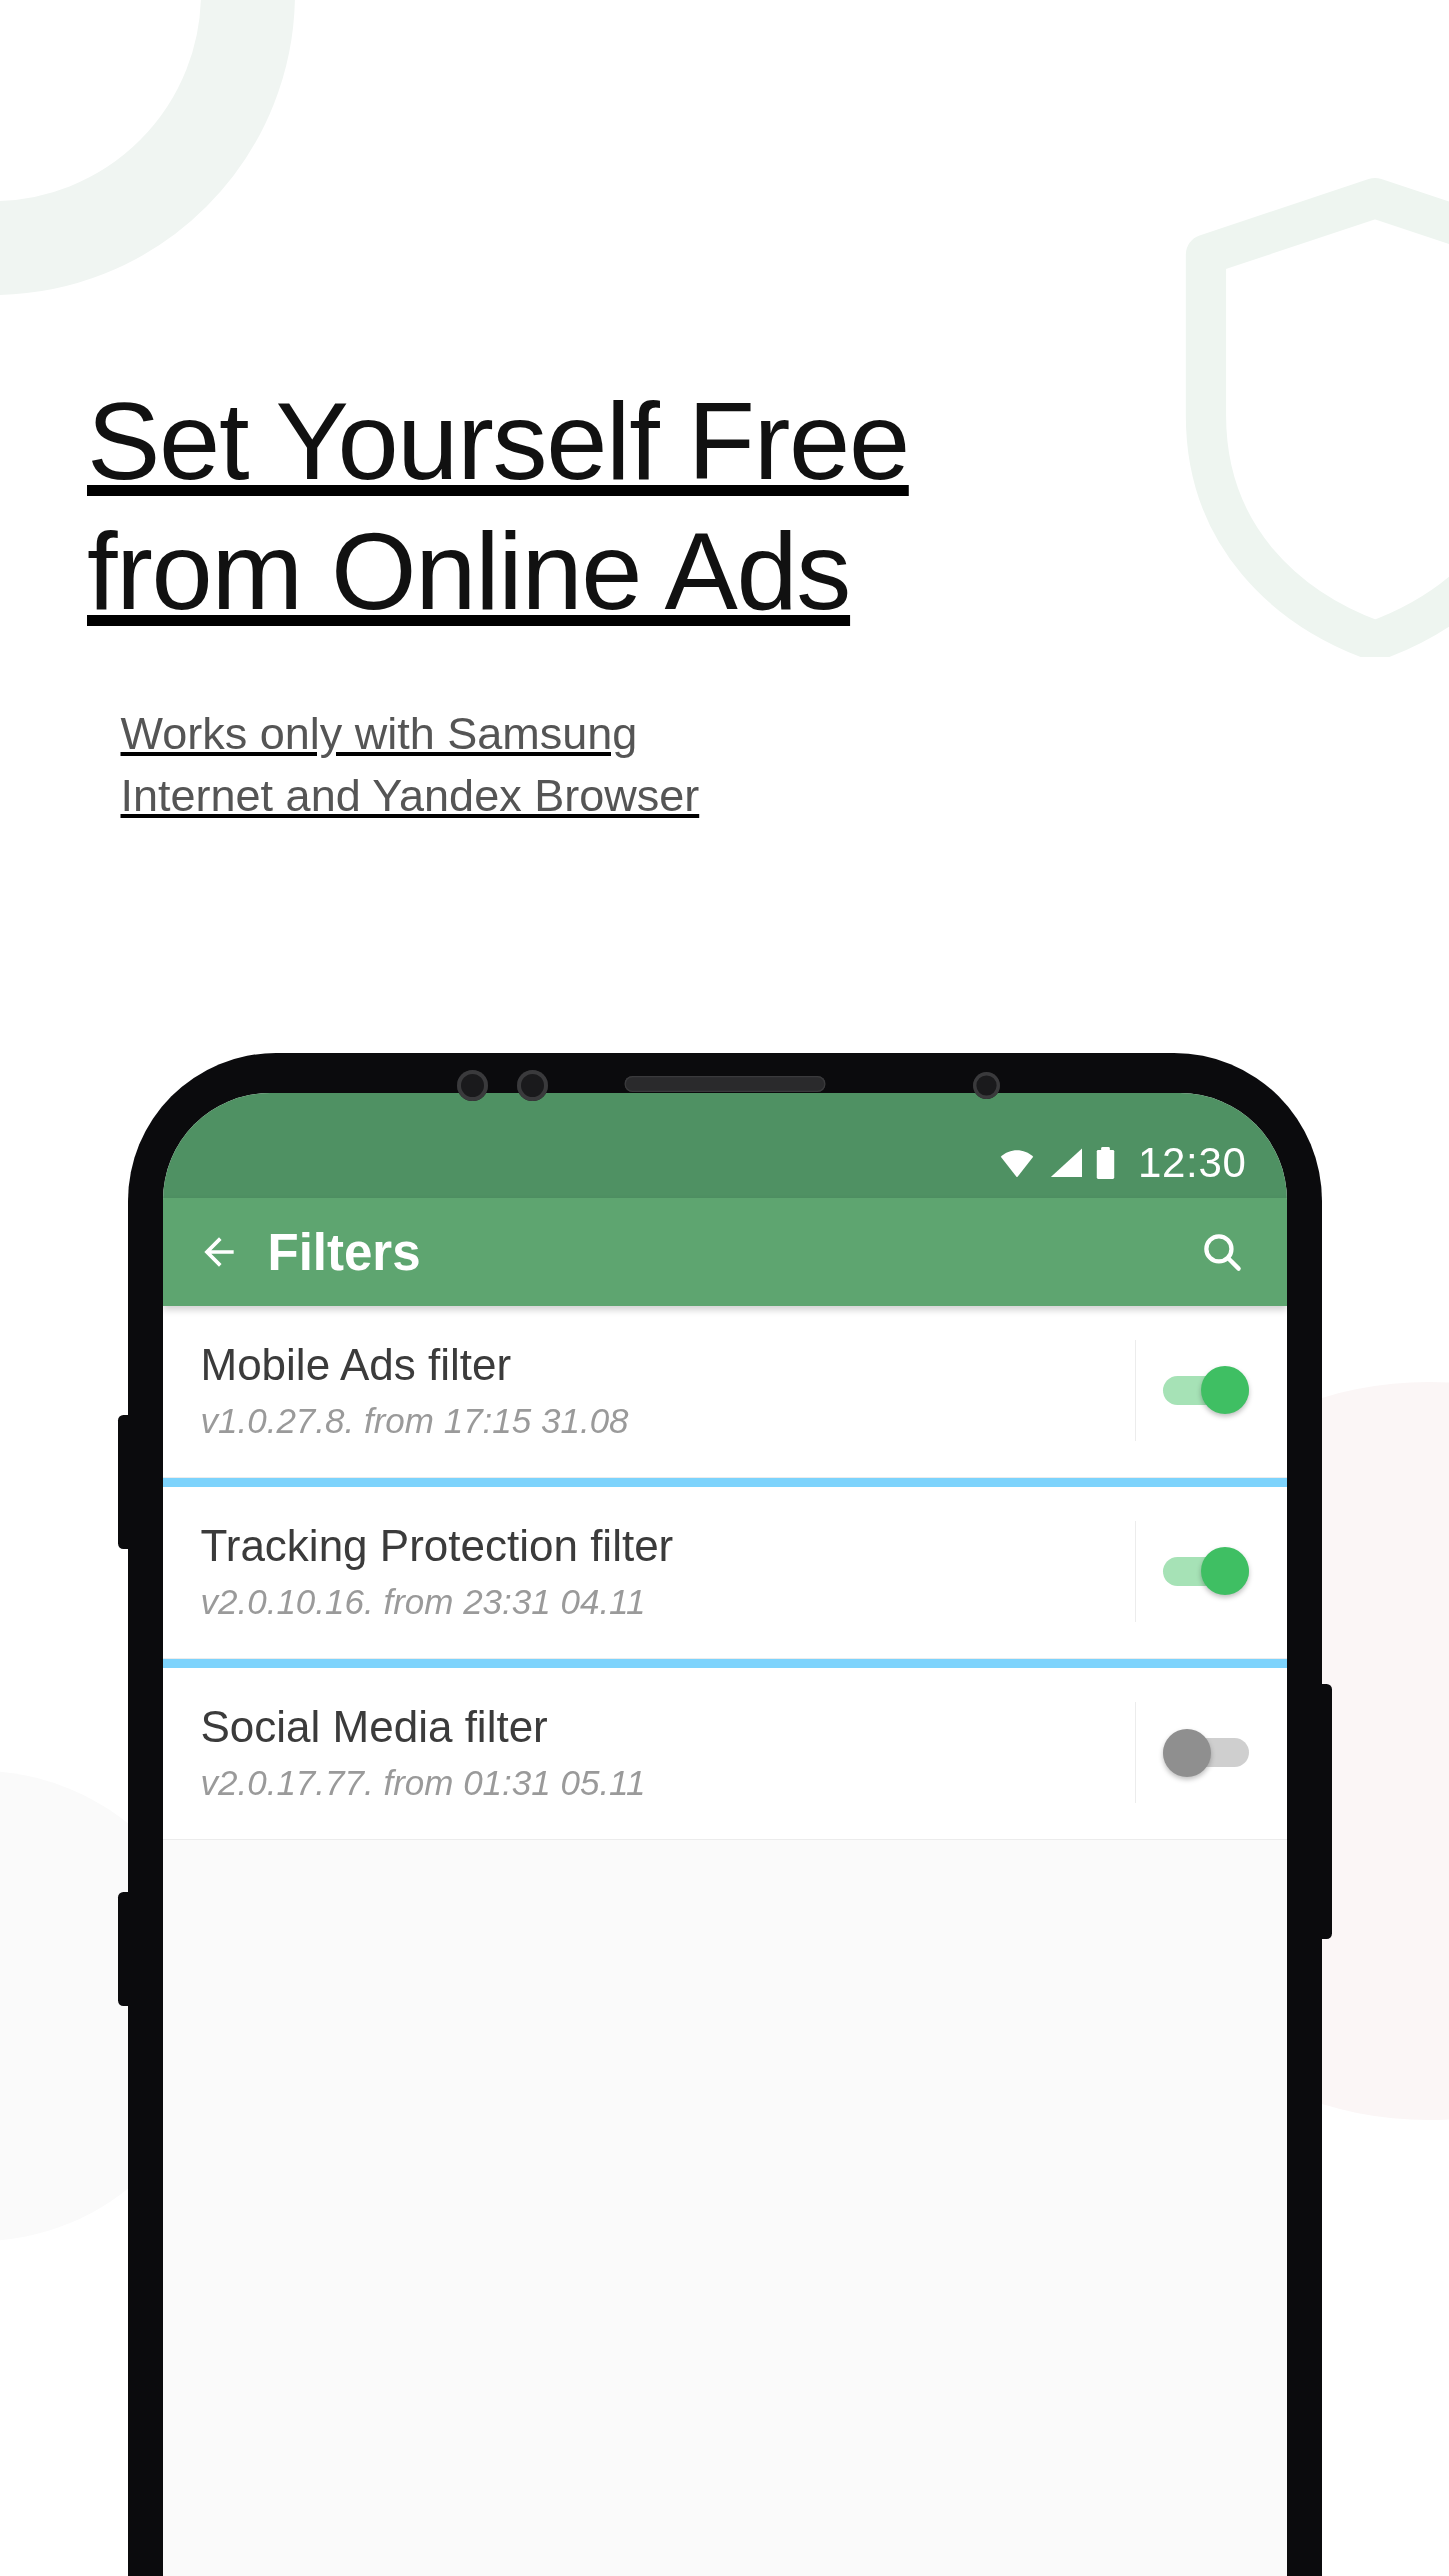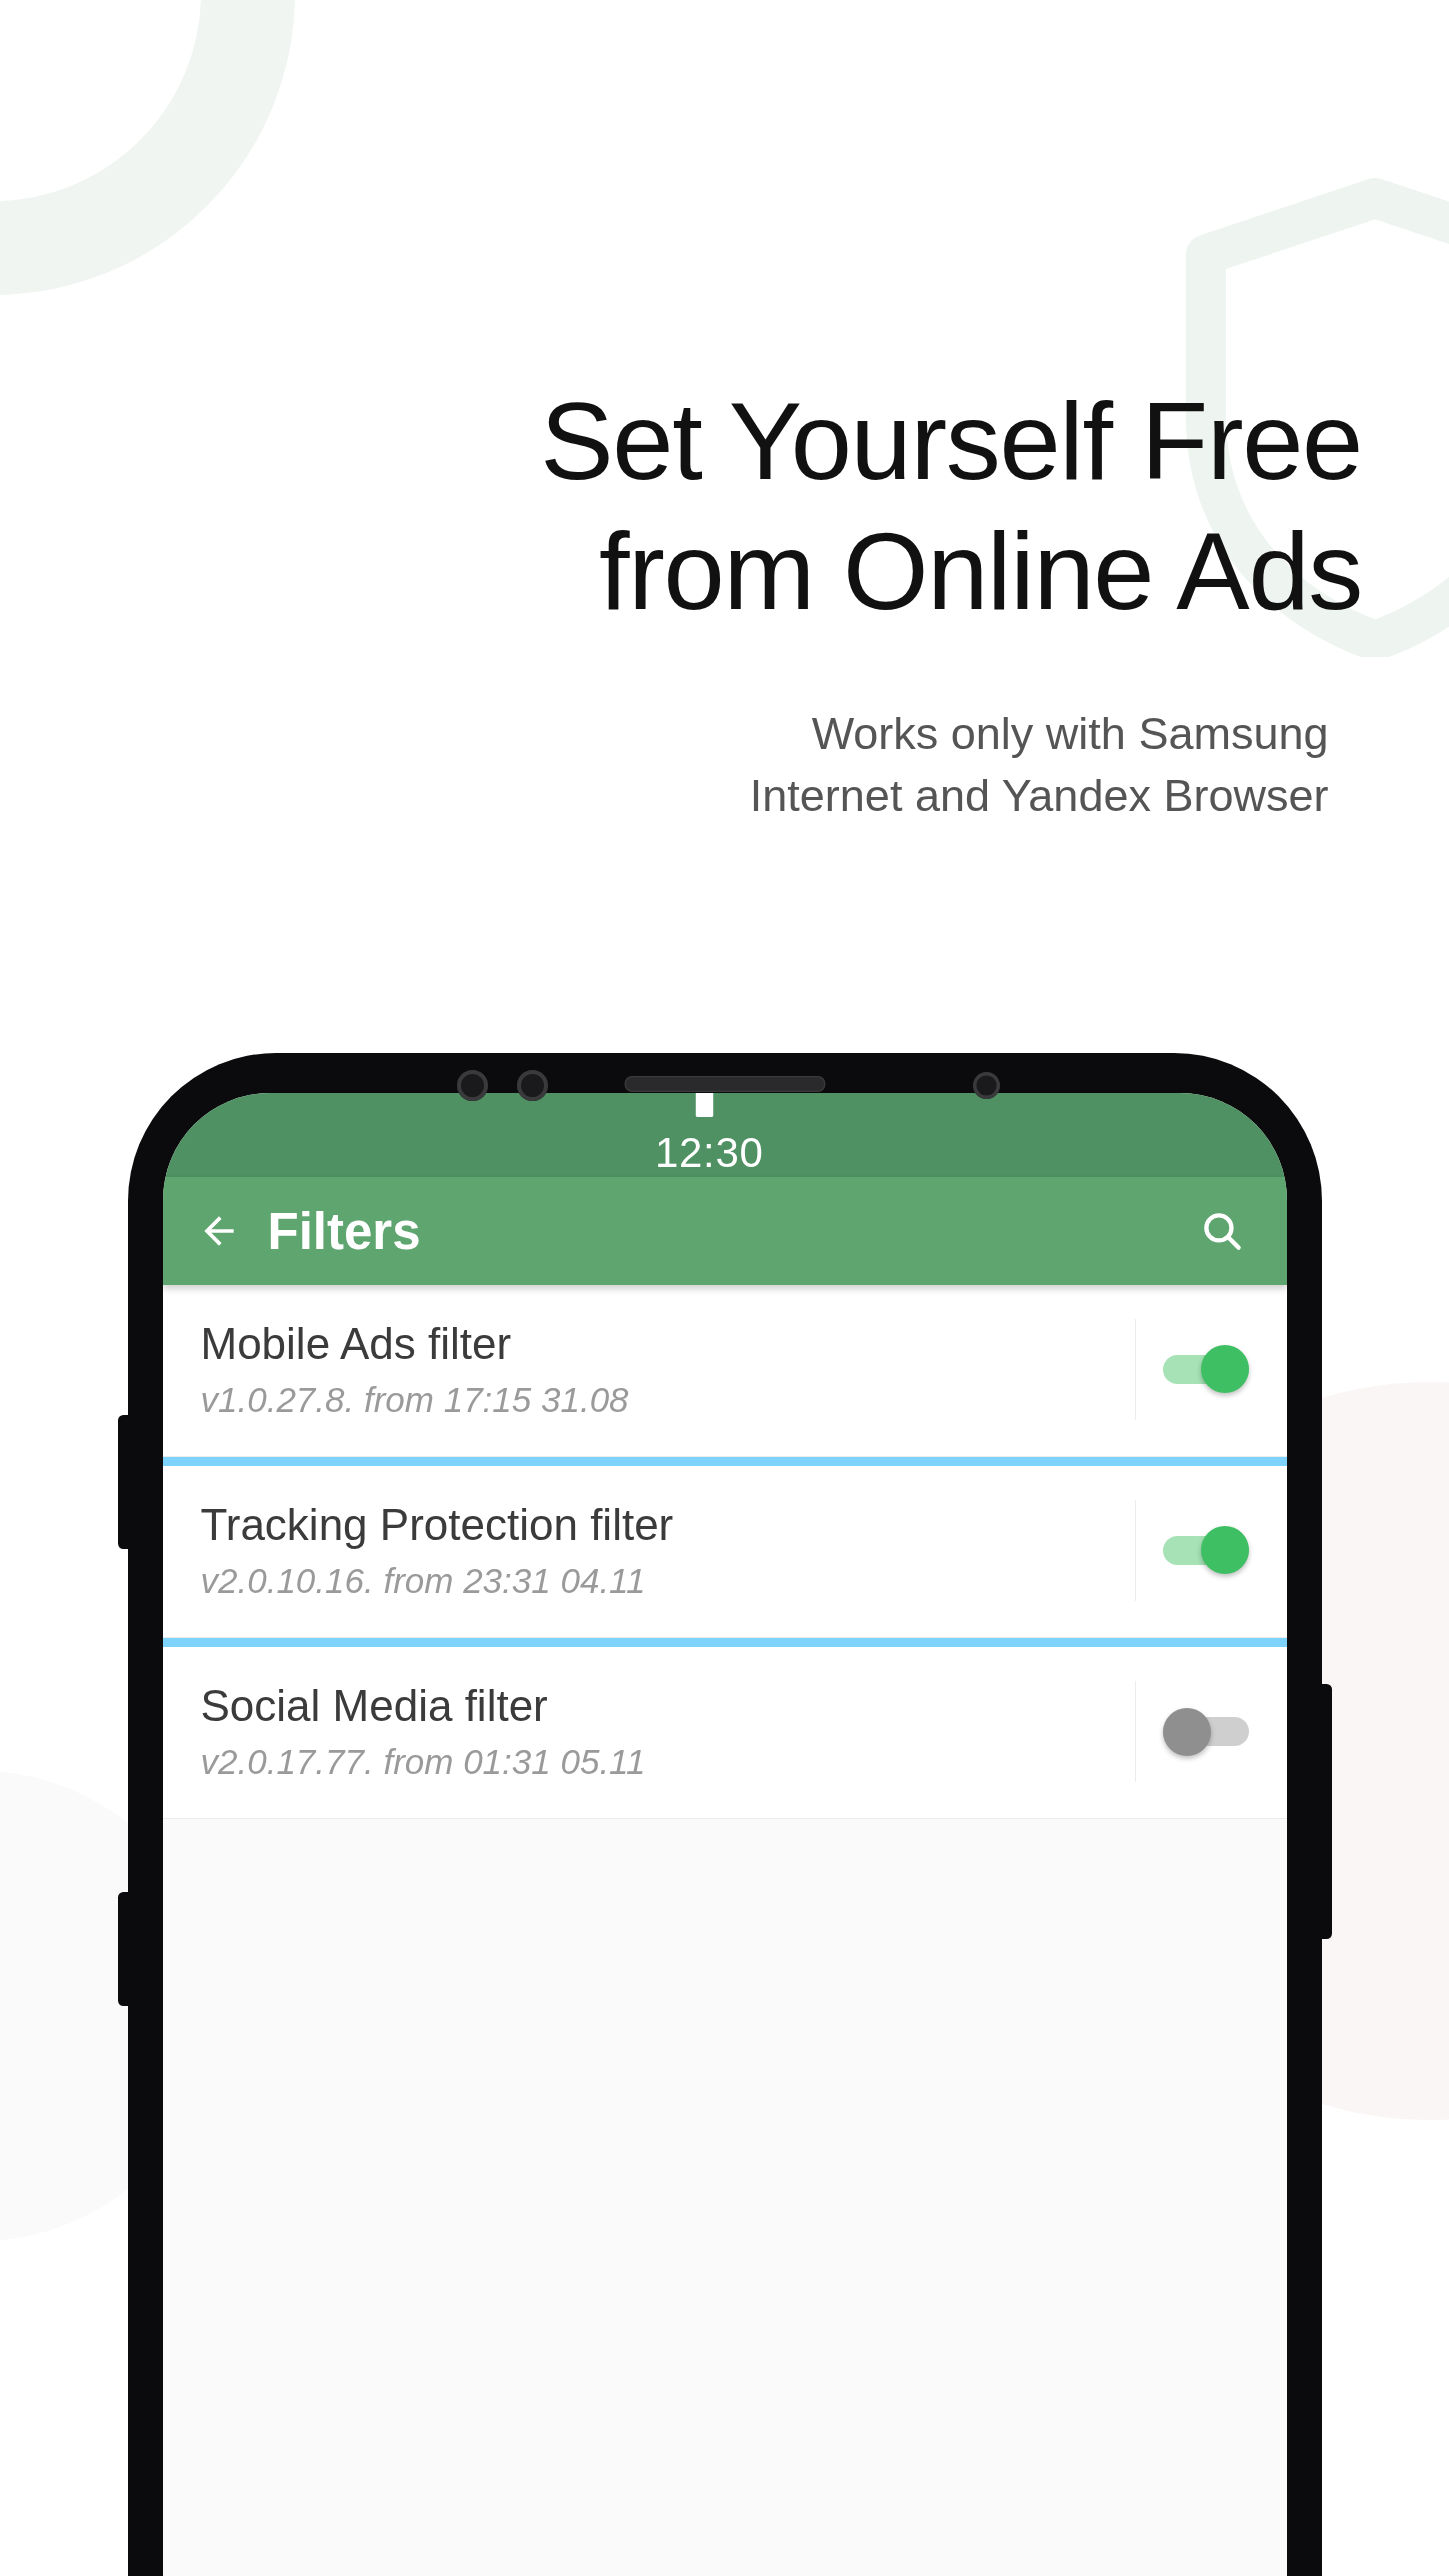--- a/index.html
+++ b/index.html
@@ -49,22 +49,23 @@
     width:470px;height:470px;border-radius:50%;
     background:#fafafa;
     left:-255px; top:1771px; z-index:0;
   }
 
   
   .headline-wrap {
     position: relative;
     z-index: 2;
     width: 100%;
-    text-align: right;
+    text-align: left;
     padding-top: 376px;
+    text-decoration: underline;
   }
   .headline {
     font-size: 110px;
     line-height: 1.18;
     color: #111111;
     font-weight: 500;
     letter-spacing: -1.3px;
     margin: 0 auto;
     width: 1275px;
   }
@@ -114,29 +115,28 @@
     background: #2a2a2c;
     box-shadow: inset 0 0 0 1.3px #3a3a3c;
     z-index:5;
   }
   .cam1{position:absolute; top:17.4px; left:329px; width:31px;height:31px;border-radius:50%;background:#1a1a1c;box-shadow:inset 0 0 0 4px #3a3a3c;z-index:5;}
   .cam2{position:absolute; top:17.4px; left:389px; width:31px;height:31px;border-radius:50%;background:#1a1a1c;box-shadow:inset 0 0 0 4px #3a3a3c;z-index:5;}
   .cam3{position:absolute; top:19px; right:322px; width:27px;height:27px;border-radius:50%;background:#1a1a1c;box-shadow:inset 0 0 0 3.4px #3a3a3c;z-index:5;}
 
   
   .status-bar {
-    height: 84px;
+    height: 105px;
     background: #4f9163;
     display:flex;
     align-items:center;
     justify-content:flex-end;
     padding: 34px 40px 0 0;
     gap: 12px;
     color:#fff;
-    flex-direction:column;
   }
   .status-bar .time{
     font-size: 42px;
     font-weight: 400;
     letter-spacing: 0.7px;
     margin-left: 9.4px;
   }
   .ico { display:inline-block; }
 
   

